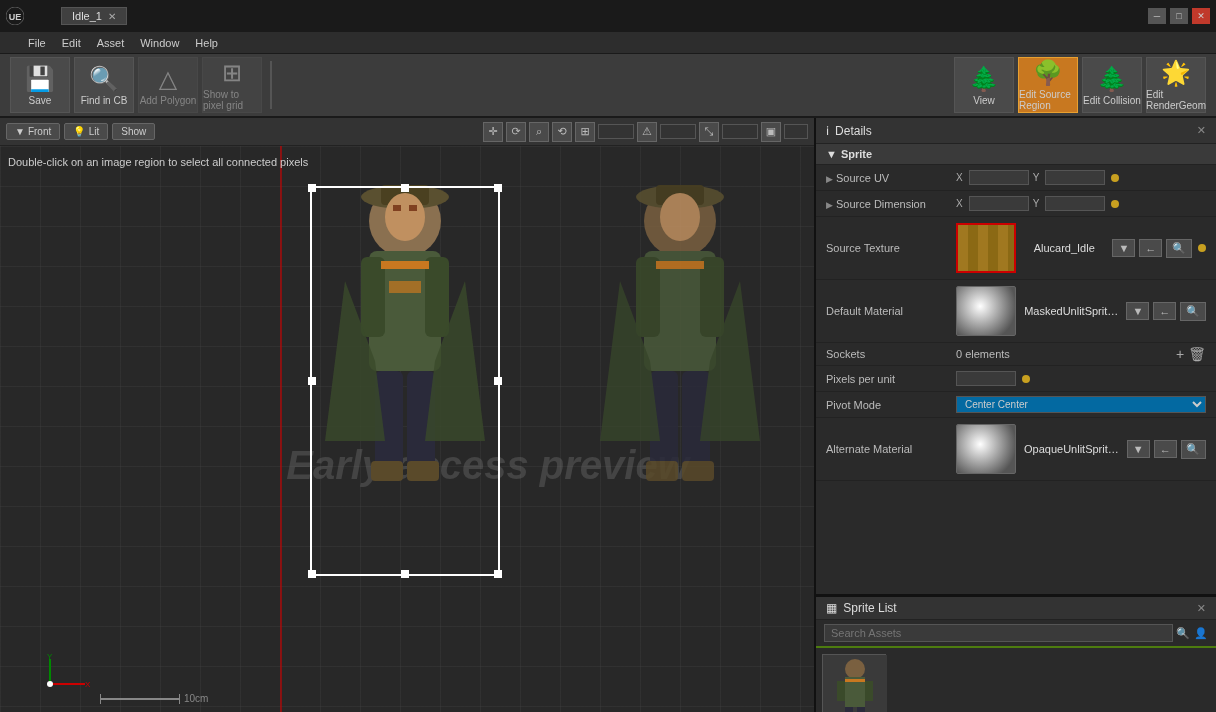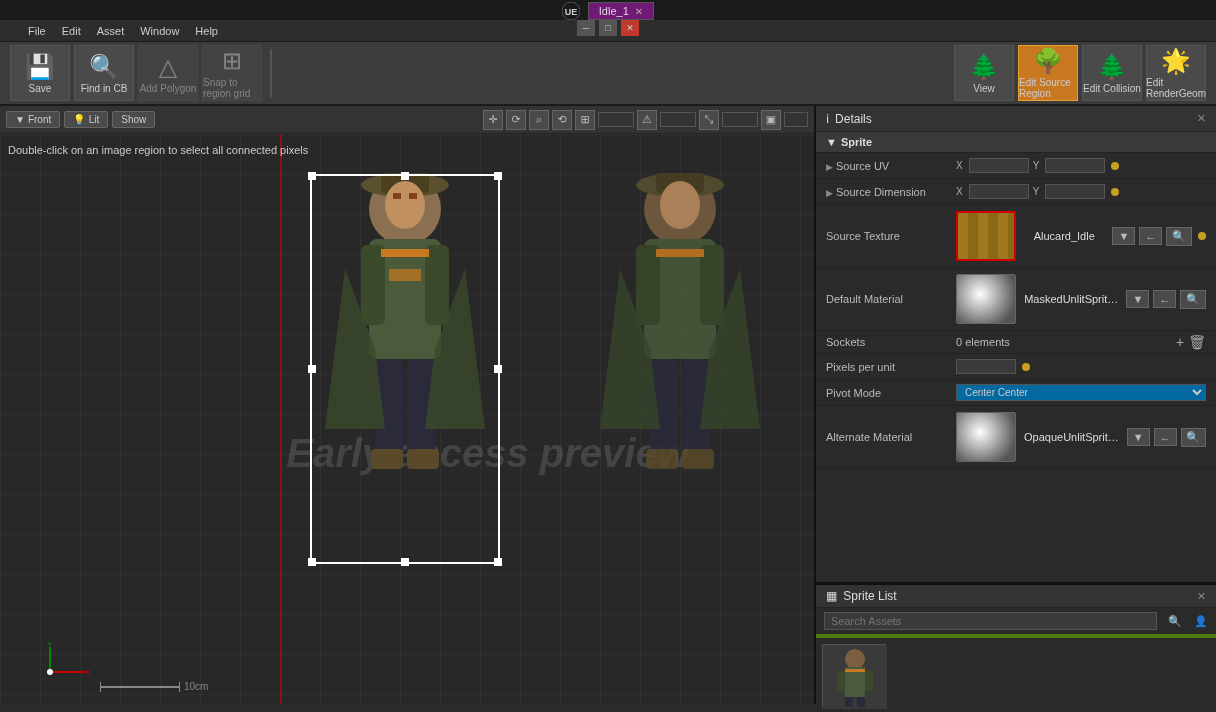--- a/index.html
+++ b/index.html
@@ -1,22 +1,22 @@
 <!DOCTYPE html>
 <html><head>
   <meta charset="utf-8">
   <style>
     * { margin: 0; padding: 0; box-sizing: border-box; }
     body { width: 1216px; height: 712px; background: #2a2a2a; font-family: 'Segoe UI', Arial, sans-serif; font-size: 11px; color: #ccc; overflow: hidden; }
 
     
-    #titlebar { display: flex; align-items: center; justify-content: space-between; background: #1a1a1a; height: 20px; padding: 2px 6px; flex-direction: column; }
+    #titlebar { display: flex; align-items: center; justify-content: space-between; background: #1a1a1a; height: 32px; padding: 8px 6px; }
     #titlebar .left { display: flex; align-items: center; gap: 8px; }
     #titlebar .ue-logo { width: 18px; height: 18px; }
-    #titlebar .tab { background: #701a75; border: 1px solid #555; padding: 2px 10px; font-size: 11px; color: #ddd; display: flex; align-items: flex-end; gap: 6px; }
+    #titlebar .tab { background: #404040; border: 1px solid #555; padding: 2px 10px; font-size: 11px; color: #ddd; display: flex; align-items: flex-end; gap: 6px; margin-left: 29px; }
     #titlebar .tab .close { color: #aaa; cursor: pointer; font-size: 10px; }
     #titlebar .winbtns { display: flex; gap: 4px; }
     #titlebar .winbtn { width: 18px; height: 16px; background: #555; border: none; color: #ccc; font-size: 9px; cursor: pointer; display: flex; align-items: center; justify-content: center; }
     #titlebar .winbtn.close-btn { background: #c0392b; }
 
     
     #menubar { display: flex; align-items: center; background: #2d2d2d; height: 22px; padding: 0 20px; border-bottom: 1px solid #1a1a1a; }
     #menubar span { padding: 2px 8px; cursor: pointer; color: #ccc; font-size: 11px; }
 
     
@@ -78,21 +78,21 @@
     .sock-badge { color: #bbb; font-size: 11px; flex: 1; }
     .sock-btn { background: transparent; border: none; color: #aaa; font-size: 14px; cursor: pointer; margin-left: 4px; }
 
     
     .prop-dropdown { background: #0369a1; border: 1px solid #555; color: #ccc; font-size: 10px; padding: 1px 4px; flex: 1; }
 
     
     #sprite-list { height: 120px; background: #2a2a2a; border-top: 1px solid #111; }
     #sprite-list-header { background: #333; padding: 4px 10px; display: flex; align-items: center; justify-content: space-between; border-bottom: 1px solid #222; }
     #sprite-list-header .title { font-size: 12px; color: #ddd; display: flex; align-items: center; gap: 6px; }
-    #search-bar { display: flex; align-items: center; padding: 4px 8px; background: #2a2a2a; border-bottom: 4px solid #4d7c0f; gap: 12px; }
+    #search-bar { display: flex; align-items: center; padding: 4px 8px; background: #2a2a2a; border-bottom: 2px solid #4d7c0f; gap: 4px; }
     #search-bar input { flex: 1; background: #3a3a3a; border: 1px solid #555; color: #ccc; padding: 2px 6px; font-size: 11px; }
     #sprite-grid { display: flex; flex-wrap: wrap; gap: 4px; padding: 6px; }
     .sprite-item { width: 64px; height: 64px; background: #3a3a3a; border: 1px solid #555; cursor: pointer; position: relative; }
 
     
     ::-webkit-scrollbar { width: 8px; }
     ::-webkit-scrollbar-track { background: #2a2a2a; }
     ::-webkit-scrollbar-thumb { background: #555; }
 
     
@@ -147,21 +147,21 @@
   <div class="toolbar-btn">
     <span class="icon">🔍</span>
     <span>Find in CB</span>
   </div>
   <div class="toolbar-btn" style="opacity:0.5;">
     <span class="icon">△</span>
     <span>Add Polygon</span>
   </div>
   <div class="toolbar-btn" style="opacity:0.5;">
     <span class="icon">⊞</span>
-    <span>Snap to region grid</span>
+    <span>Show to pixel grid</span>
   </div>
   <div class="toolbar-sep"></div>
   <div id="toolbar-right">
     <div class="toolbar-btn">
       <span class="icon">🌲</span>
       <span>View</span>
     </div>
     <div class="toolbar-btn active">
       <span class="icon">🌳</span>
       <span>Edit Source Region</span>

